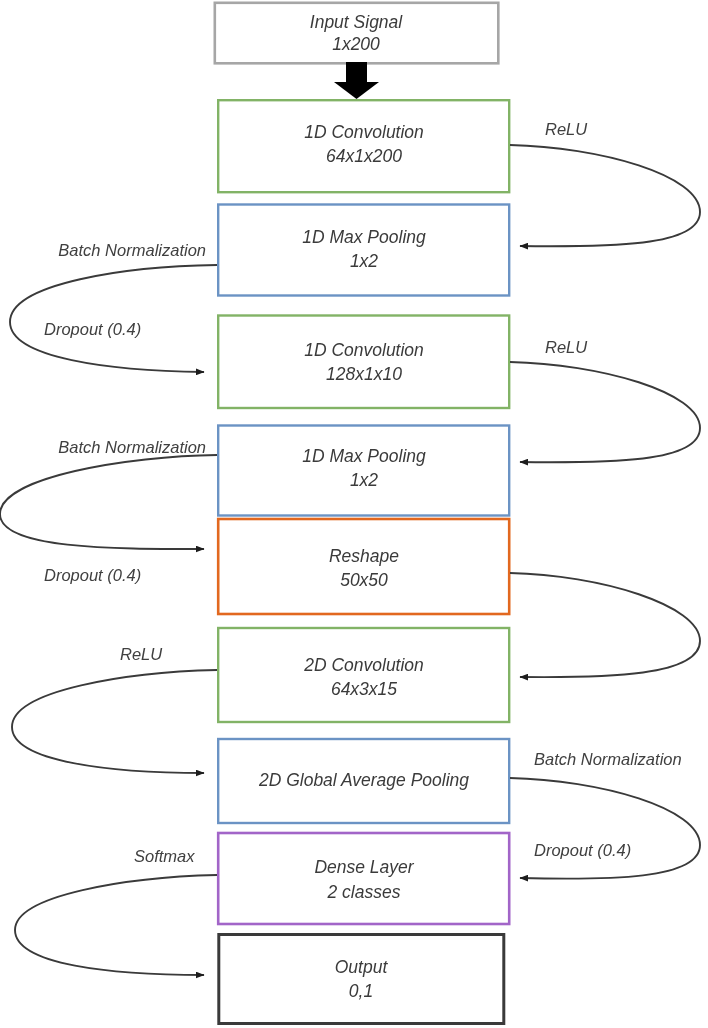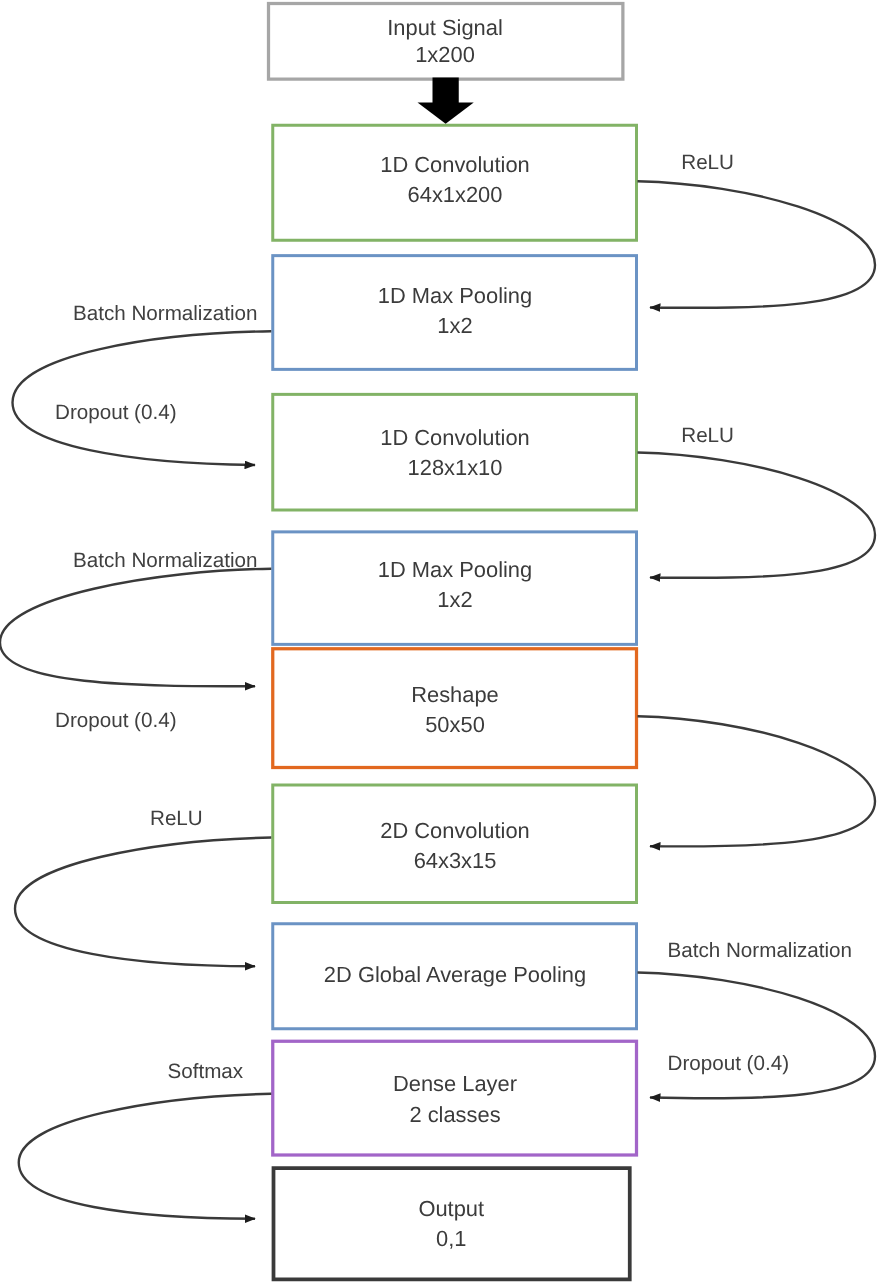--- a/index.html
+++ b/index.html
@@ -10,20 +10,21 @@
   body {
     width: 708px;
     height: 1028px;
     font-family: "Liberation Sans", sans-serif;
     overflow: hidden;
   }
   #diagram-root {
     position: relative;
     width: 708px;
     height: 1028px;
+    font-style: italic;
   }
   svg#diagram {
     display: block;
     width: 708px;
     height: 1028px;
   }
   .layer-box {
     fill: #ffffff;
   }
   .box-label {

